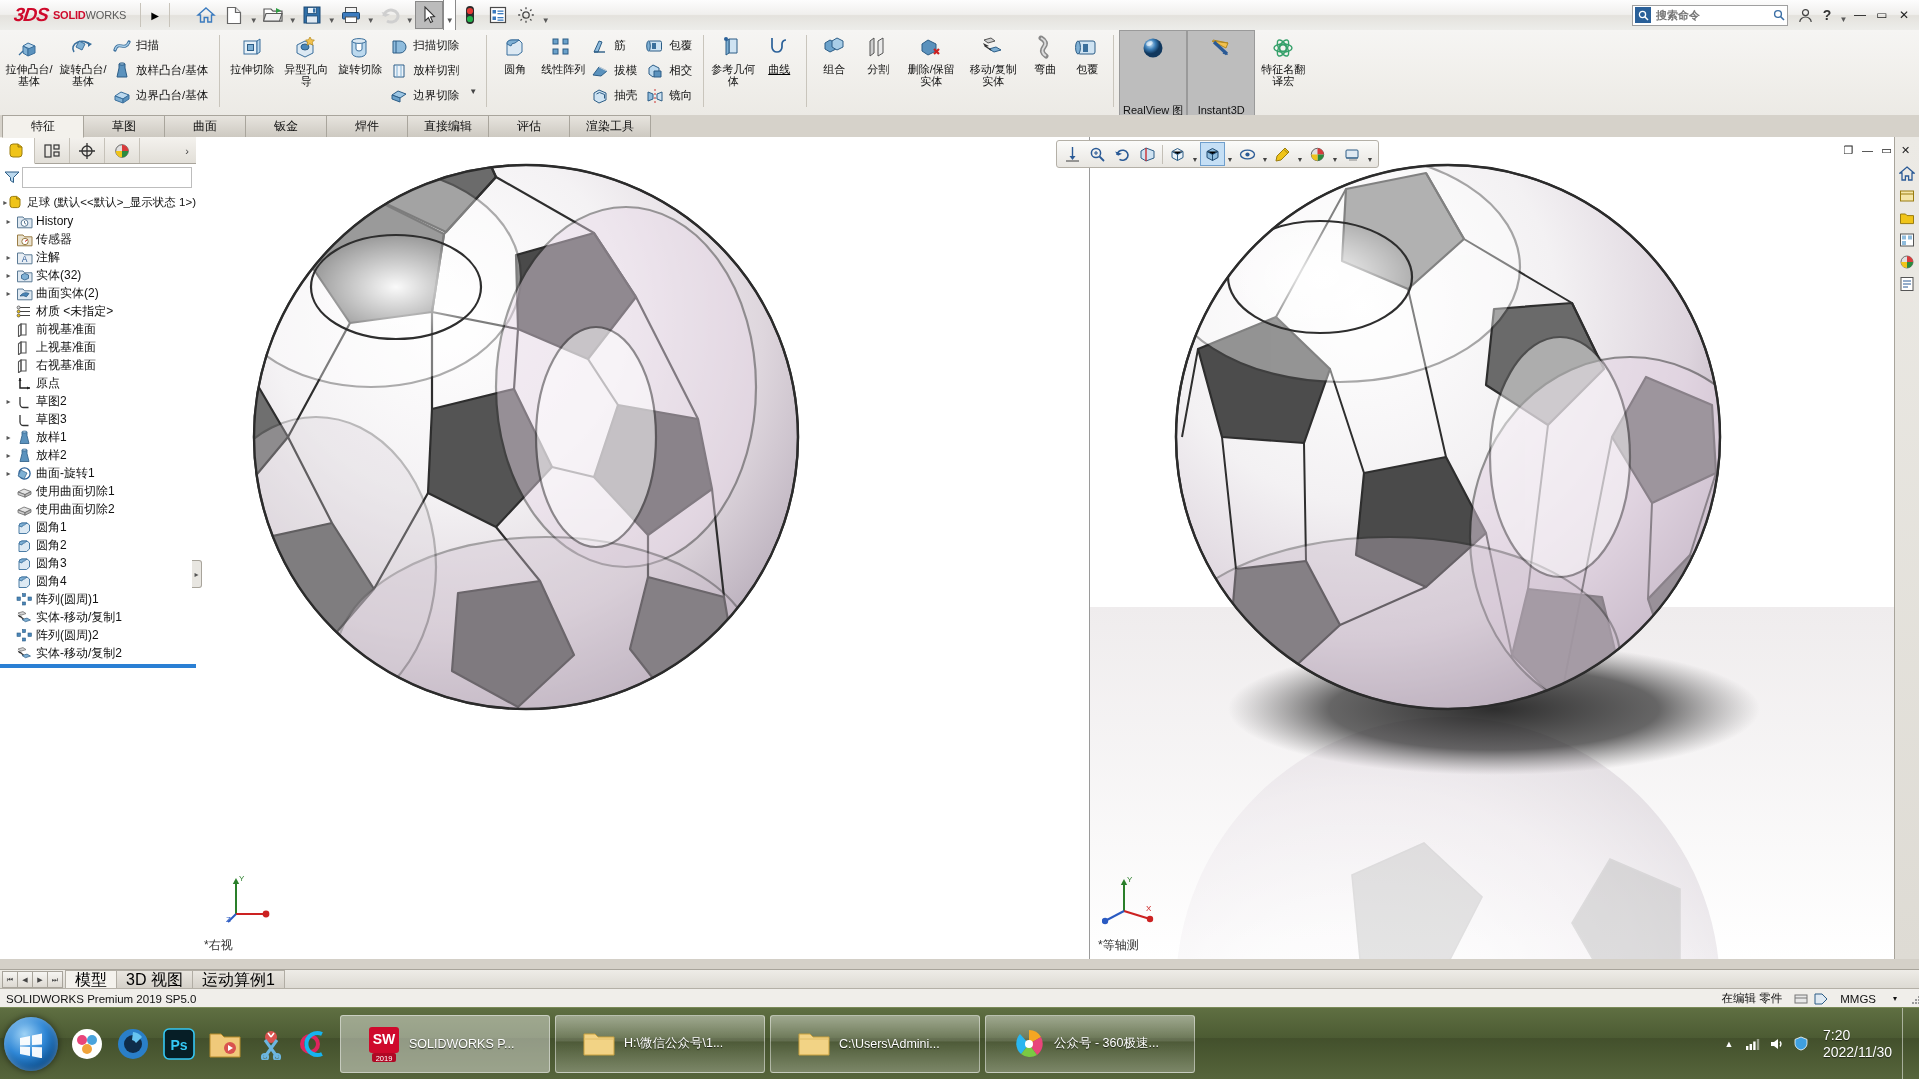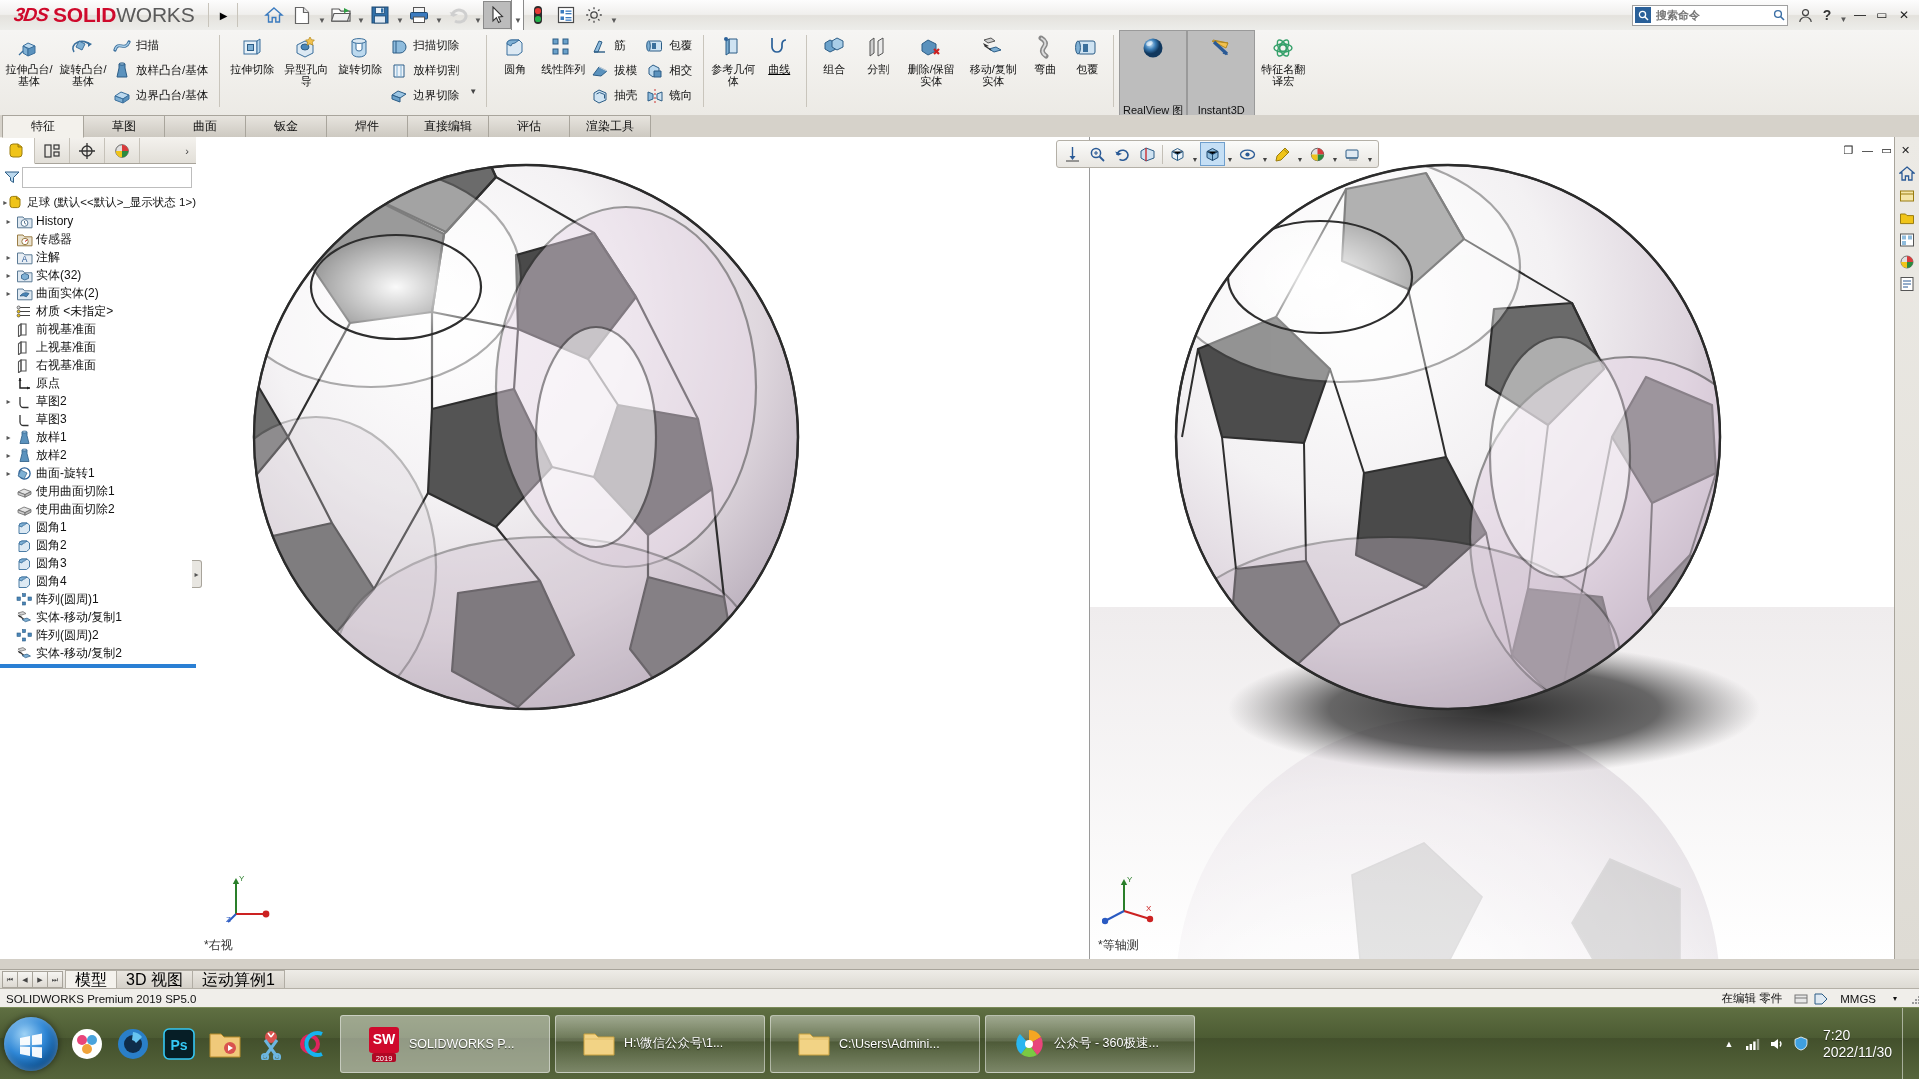--- a/index.html
+++ b/index.html
@@ -11,21 +11,21 @@
   }
   .app{position:relative;width:1919px;height:1079px;}
 
   
   .titlebar{position:absolute;left:0;top:0;width:1919px;height:30px;
     background:linear-gradient(180deg,#fdfdfd 0%,#f0efed 48%,#e4e2dd 52%,#ededea 100%);
     border-bottom:1px solid #b6b2a8;display:flex;align-items:center;}
   .sw-logo{display:flex;align-items:center;padding:0 10px 0 14px;height:30px;}
   .sw-ds{color:#cf0a2c;font-weight:bold;font-size:19px;font-style:italic;letter-spacing:-1px;
     transform:skewX(-8deg);margin-right:5px;}
-  .sw-name{font-size:21px;font-weight:bold;letter-spacing:-.2px;color:#1a1a1a;text-align:right;}
+  .sw-name{font-size:11px;font-weight:bold;letter-spacing:-.2px;color:#1a1a1a;text-align:right;}
   .sw-name .red{color:#cf0a2c;}
   .sw-name .gray{color:#5a5a5a;font-weight:normal;}
   .vsep{width:1px;height:24px;background:#c8c4bb;margin:0 4px;}
   .tb-arrow{width:20px;height:28px;display:flex;align-items:center;justify-content:center;cursor:pointer;}
   .quickbar{display:flex;align-items:center;height:30px;margin-left:18px;}
   .qb-item{width:26px;height:26px;display:flex;align-items:center;justify-content:center;cursor:pointer;border:1px solid transparent;}
   .qb-caret{width:11px;height:26px;display:flex;align-items:flex-end;justify-content:center;
     padding-bottom:7px;cursor:pointer;color:#5a5a5a;font-size:8px;}
   .qb-sel{background:#bcbcbc;border:1px solid #8a8a8a;}
   .title-center{position:absolute;left:0;right:0;text-align:center;font-size:12.5px;color:#1a1a1a;pointer-events:none;}

